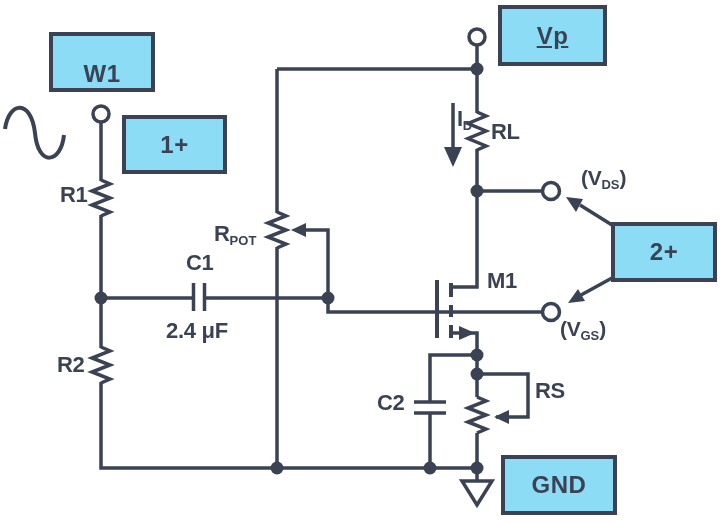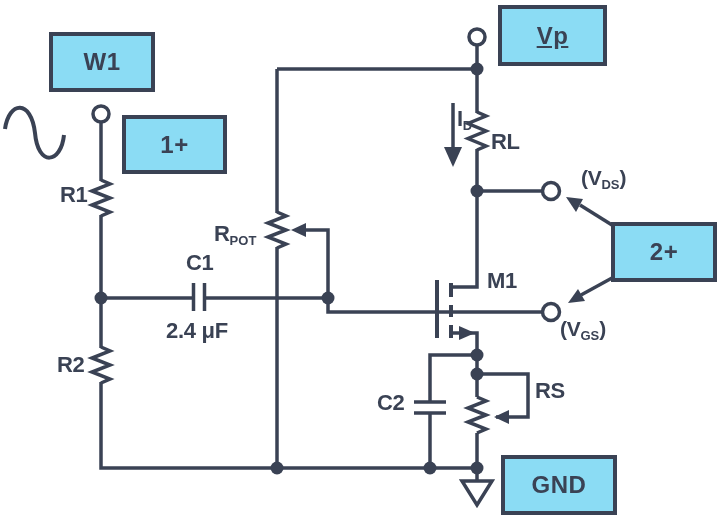--- a/index.html
+++ b/index.html
@@ -118,21 +118,21 @@
     <g>
       <circle class="term" cx="101" cy="114" r="8"></circle>
       <circle class="term" cx="477" cy="37" r="8"></circle>
       <circle class="term" cx="551" cy="191" r="8.5"></circle>
       <circle class="term" cx="551" cy="312" r="8.5"></circle>
     </g>
 
     <polygon class="gndtri" points="462,481 492,481 477,505"></polygon>
   </svg>
 
-  <div class="nbox" style="left:49px;  top:32px;  width:106px; height:60px;">
+  <div class="nbox" style="left:49px;  top:32px;  width:106px; height:60px;align-items:flex-end;">
       <span>W1</span>
     </div>
   <div class="nbox" style="left:498px; top:5px;   width:109px; height:61px;text-decoration:underline;">
       <span>Vp</span>
     </div>
   <div class="nbox" style="left:122px; top:115px; width:105px; height:59px;">
       <span>1+</span>
     </div>
   <div class="nbox" style="left:611px; top:222px; width:106px; height:60px;">
       <span>2+</span>
@@ -141,19 +141,19 @@
       <span>GND</span>
     </div>
 
   <div class="lbl" style="left:60px;  top:184px;">R1</div>
   <div class="lbl" style="left:57px;  top:354px;">R2</div>
   <div class="lbl" style="left:214px; top:223px;"><span>R</span><span class="sub">POT</span></div>
   <div class="lbl" style="left:186px; top:252px;">C1</div>
   <div class="lbl" style="left:166px; top:320px;">2.4 μF</div>
   <div class="lbl" style="left:377px; top:392px;">C2</div>
   <div class="lbl" style="left:420px; top:108px;margin-left:37px;"><span>I</span><span class="sub">D</span></div>
-  <div class="lbl" style="left:491px; top:131px;">RL</div>
+  <div class="lbl" style="left:491px; top:121px;">RL</div>
   <div class="lbl" style="left:487px; top:270px;">M1</div>
   <div class="lbl" style="left:535px; top:380px;">RS</div>
   <div class="lbl small" style="left:581px; top:167px;"><span>(V</span><span class="sub">DS</span><span>)</span></div>
   <div class="lbl small" style="left:560px; top:318px;"><span>(V</span><span class="sub">GS</span><span>)</span></div>
 
 </div>
 
 </body></html>

